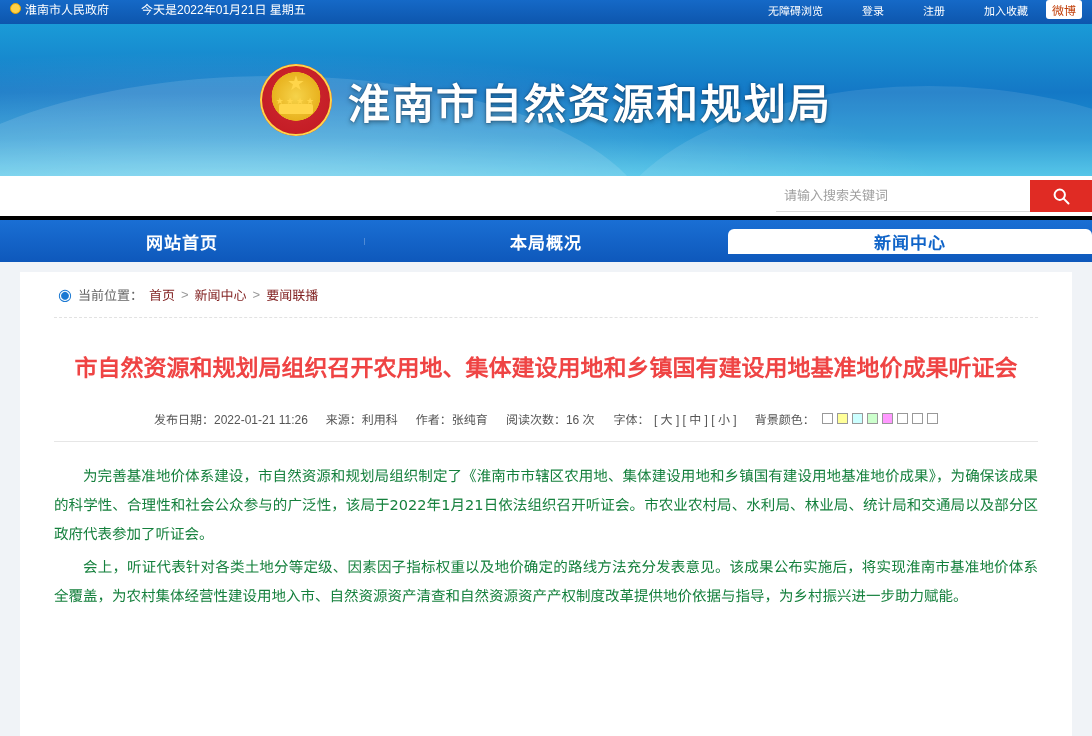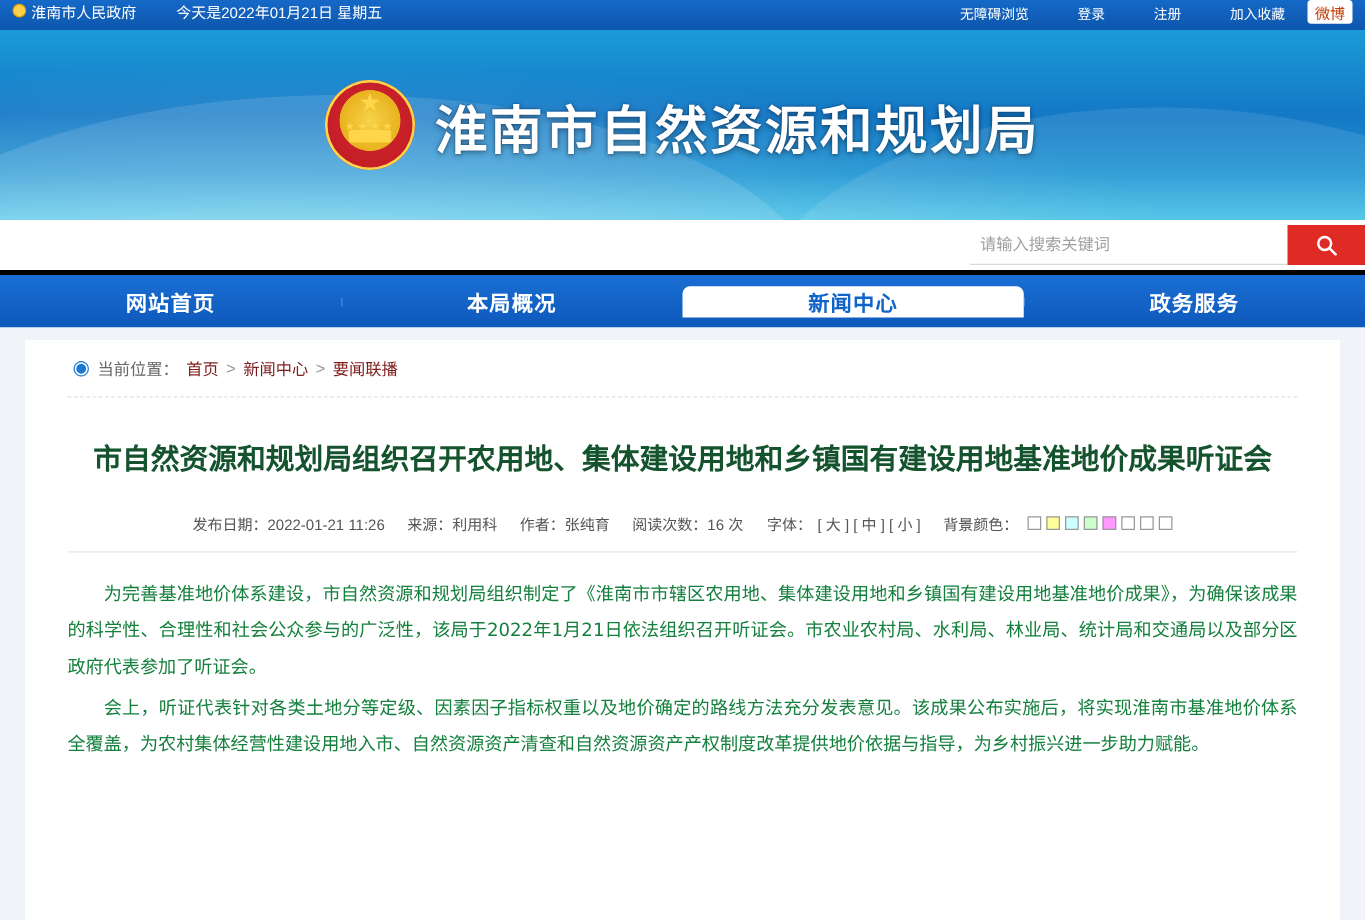--- a/index.html
+++ b/index.html
@@ -239,21 +239,21 @@
   }
   .pin-icon { color: #1a78d2; font-size: 16px; line-height: 1; }
   .crumb a { color: #7f1d1d; text-decoration: none; }
   .crumb .sep { color: #999; }
 
   .article-title {
     text-align: center;
     font-family: "DejaVu Serif", "Liberation Serif", serif;
     font-size: 23px;
     font-weight: bold;
-    color: #14532d;
+    color: #ef4444;
     margin: 34px 0 0 0;
     line-height: 1.4;
   }
   .meta {
     display: flex;
     align-items: center;
     justify-content: center;
     gap: 18px;
     font-size: 12px;
     color: #555555;
@@ -331,21 +331,20 @@
         <line x1="15.2" y1="15.2" x2="21" y2="21" stroke-linecap="round"></line>
       </svg>
     </button>
   </div>
 </div>
 
 <div class="nav">
   <div class="nav-item">网站首页</div>
   <div class="nav-item">本局概况</div>
   <div class="nav-item active">新闻中心</div>
-  <div class="nav-item">政务服务</div>
 </div>
 
 <div class="page">
   <div class="card">
 
     <div class="crumb">
       <span class="pin-icon">◉</span>
       <span>当前位置：</span>
       <a href="#">首页</a>
       <span class="sep">&gt;</span>

